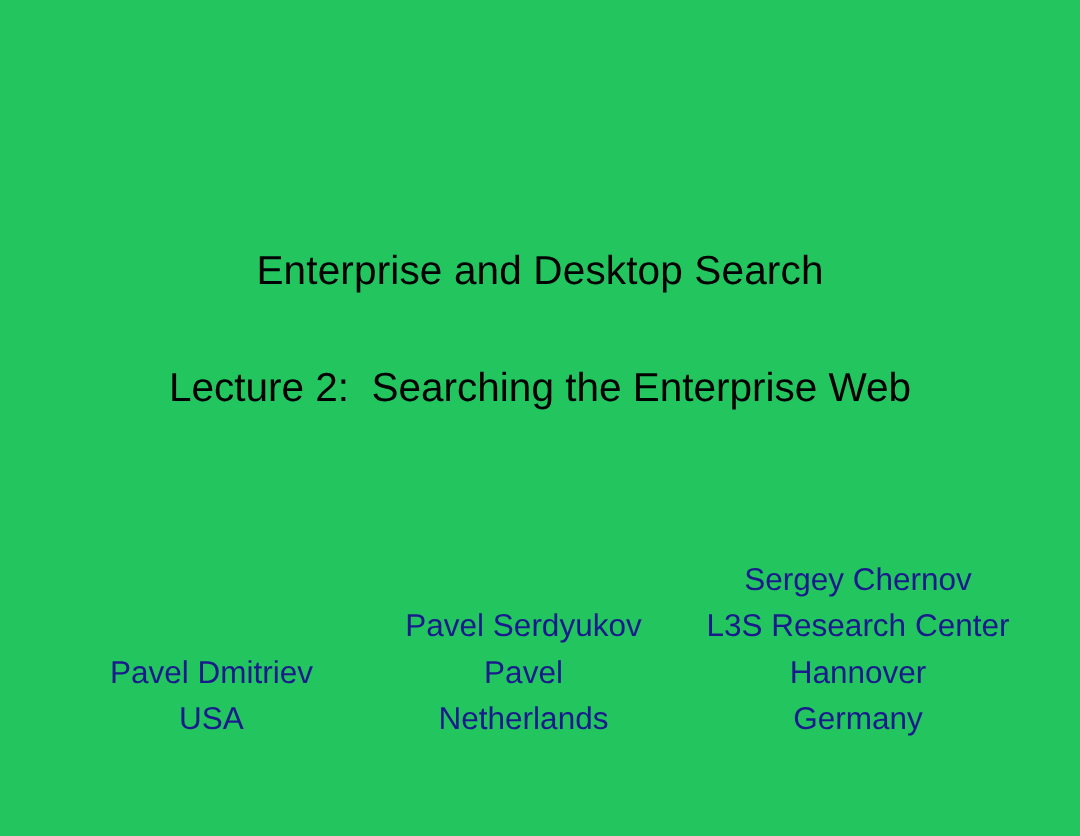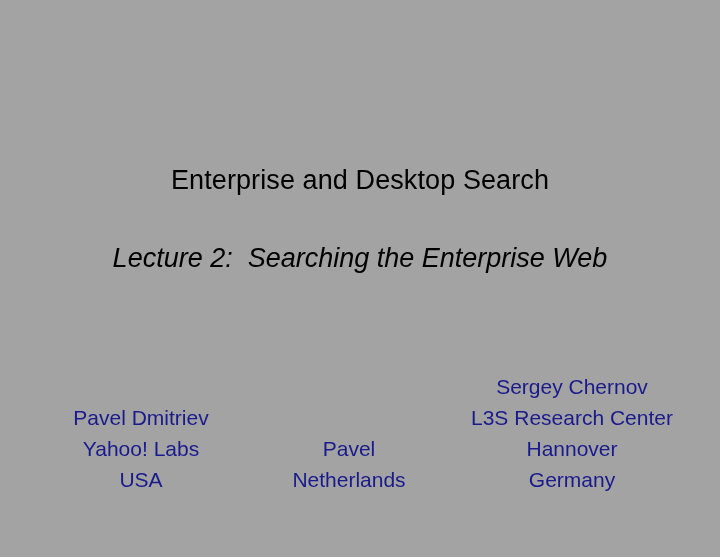--- a/index.html
+++ b/index.html
@@ -11,21 +11,21 @@
     width: 720px;
     height: 557px;
     background: #ffffff;
     font-family: "Liberation Sans", sans-serif;
     overflow: hidden;
   }
   .slide {
     position: relative;
     width: 720px;
     height: 557px;
-    background: #a3a3a3;
+    background: #22c55e;
     box-sizing: border-box;
   }
 
   
   .title-block {
     position: absolute;
     left: 50px;
     top: 160px;
     width: 620px;
     text-align: center;
@@ -40,21 +40,20 @@
   }
   .title-spacer {
     height: 38px;
   }
   .title-line-2 {
     font-size: 27px;
     line-height: 40px;
     color: #000000;
     white-space: pre-wrap;
     padding: 0 38px;
-    font-style: italic;
   }
 
   
   .authors-block {
     position: absolute;
     left: 40px;
     top: 371px;
     width: 648px;
     display: flex;
     flex-direction: row;
@@ -88,25 +87,25 @@
   <div class="title-block">
     <div class="title-line">Enterprise and Desktop Search</div>
     <div class="title-spacer"></div>
     <div class="title-line-2">Lecture 2:  Searching the Enterprise Web</div>
   </div>
 
   <div class="authors-block">
 
     <div class="author-col col-1">
       <div class="author-line name">Pavel Dmitriev</div>
-      <div class="author-line">Yahoo! Labs</div>
       <div class="author-line">USA</div>
     </div>
 
     <div class="author-col col-2">
+      <div class="author-line name">Pavel Serdyukov</div>
       <div class="author-line">Pavel</div>
       <div class="author-line">Netherlands</div>
     </div>
 
     <div class="author-col col-3">
       <div class="author-line name">Sergey Chernov</div>
       <div class="author-line">L3S Research Center</div>
       <div class="author-line">Hannover</div>
       <div class="author-line">Germany</div>
     </div>

